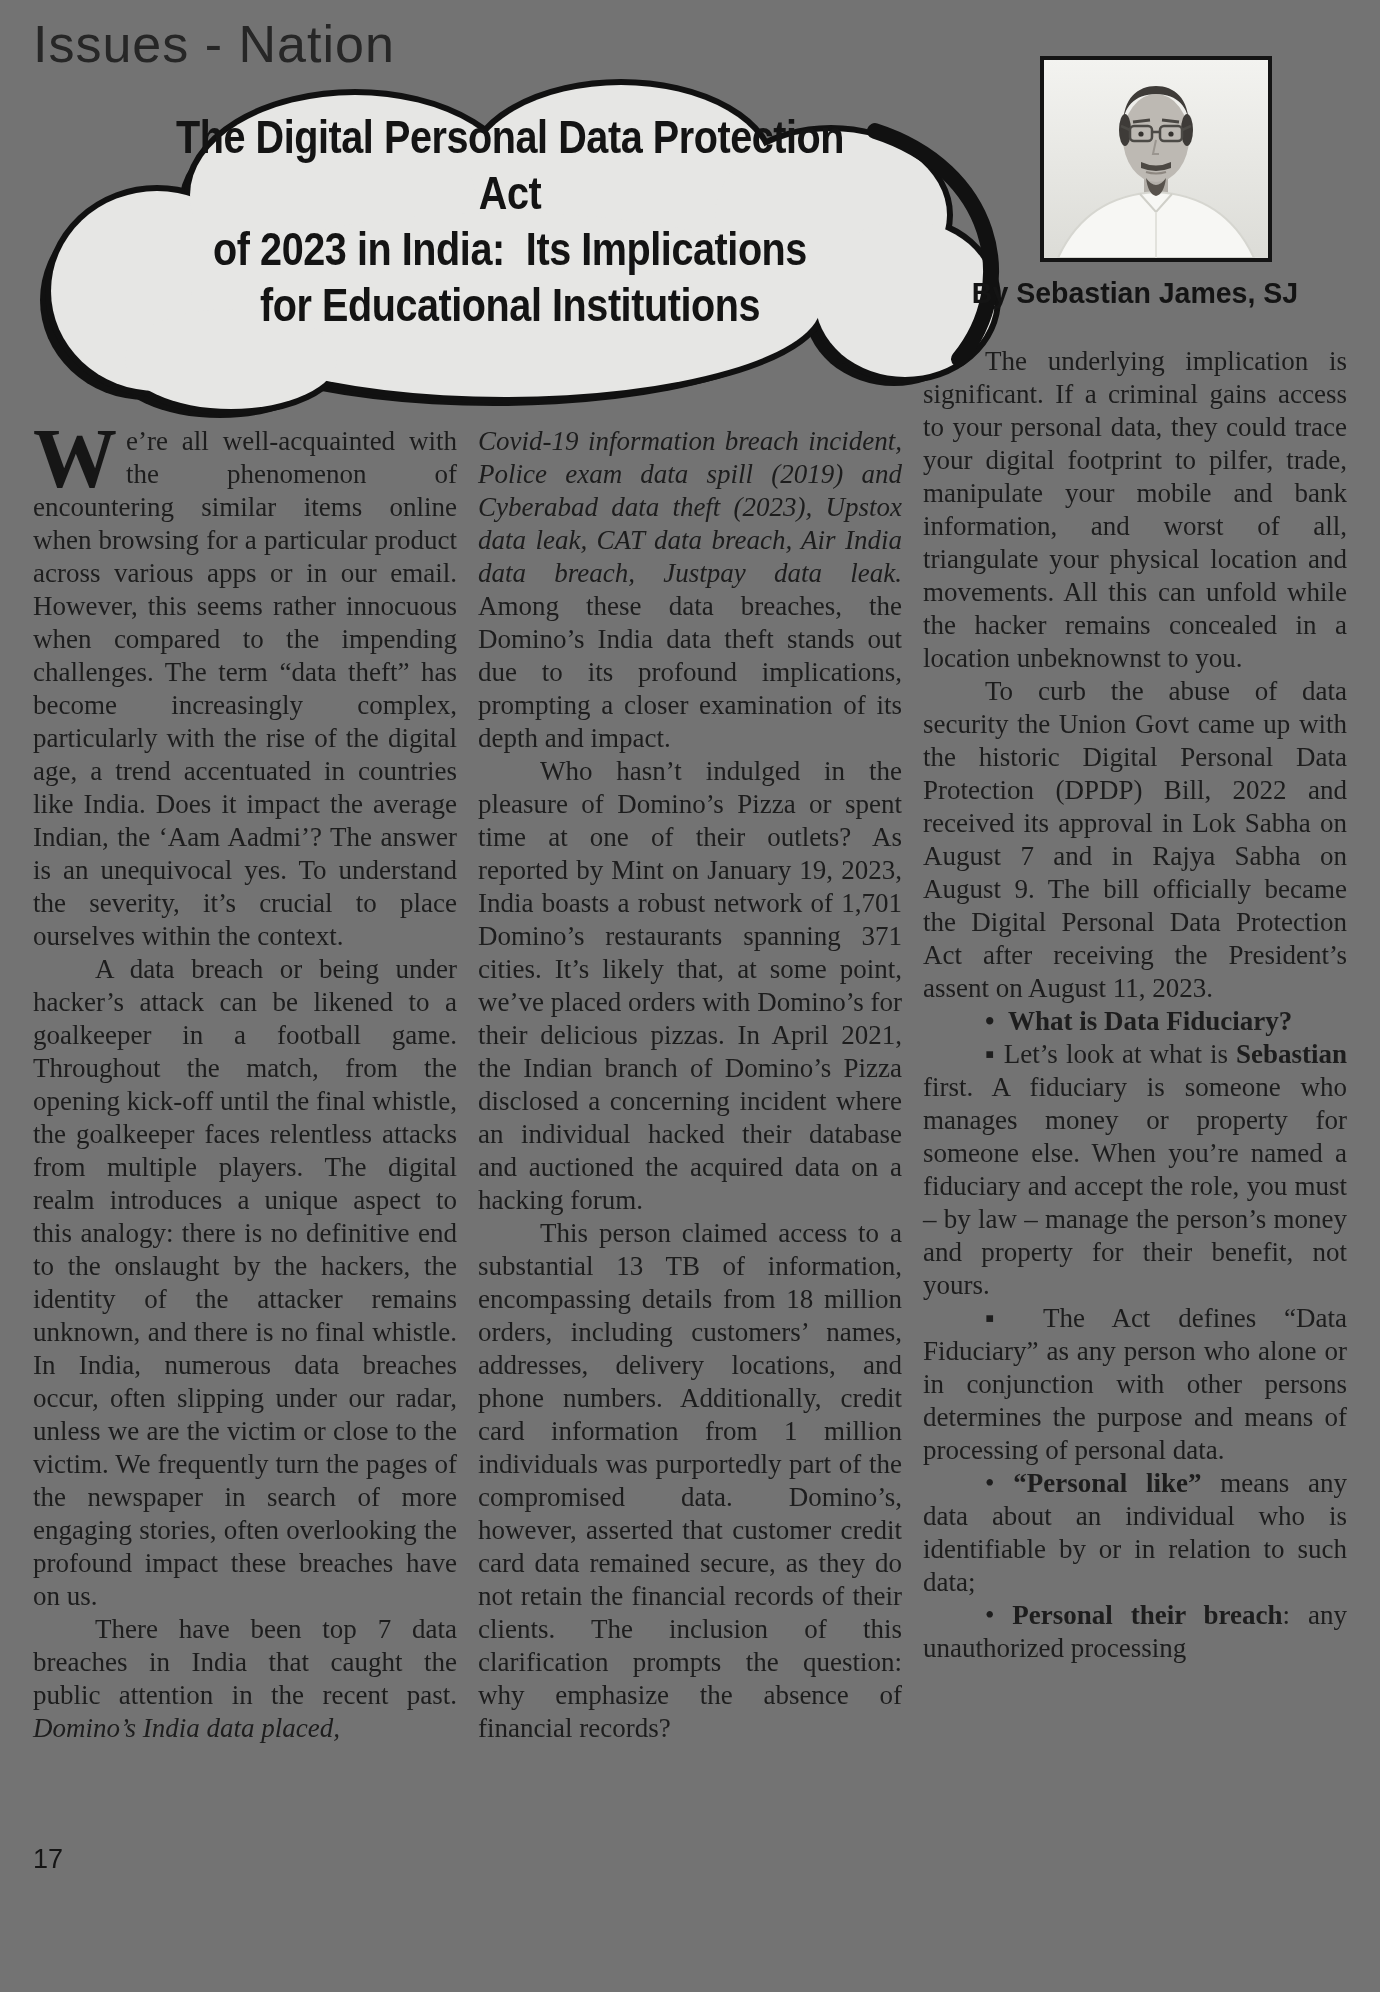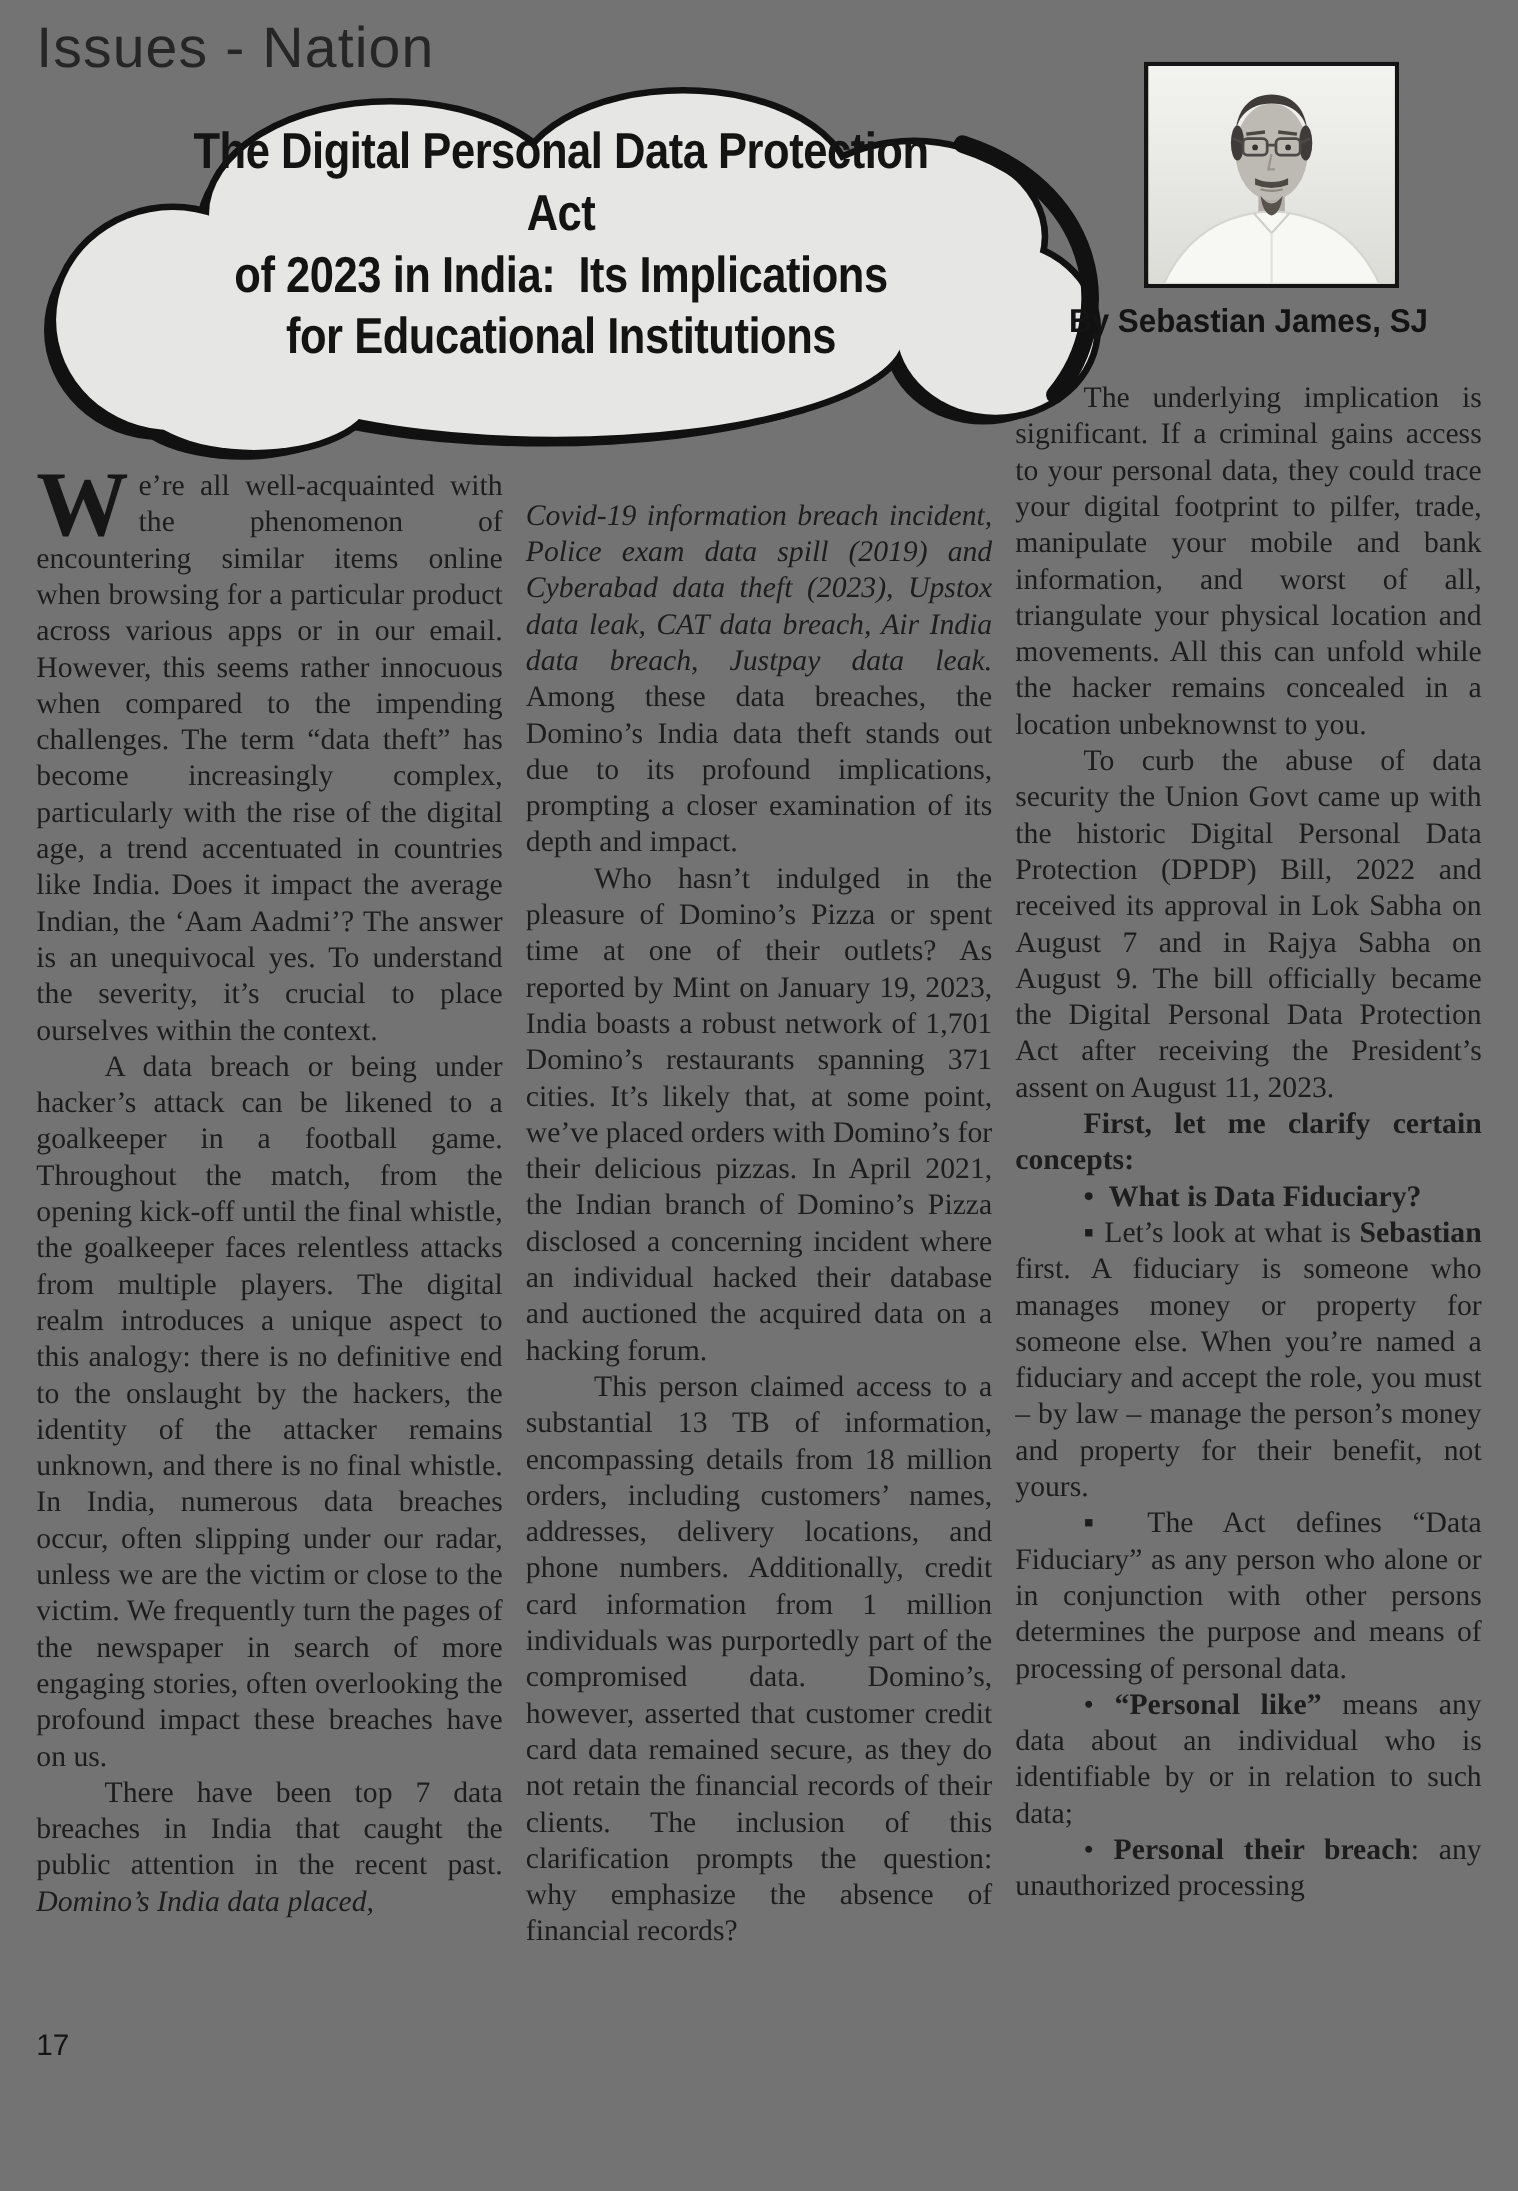--- a/index.html
+++ b/index.html
@@ -35,21 +35,21 @@
     position:absolute; left:923px; top:276px; width:424px; text-align:center;
     font-family:"Liberation Sans", sans-serif; font-weight:bold;
     font-size:30px; color:#141414; transform:scaleX(0.95);
   }
 
   .col {
     position:absolute; width:424px;
     font-size:27px; line-height:33px; text-align:justify; color:#1d1d1d;
   }
   #col1 { left:33px;  top:425px; }
-  #col2 { left:478px; top:425px;margin-top:27px; }
+  #col2 { left:478px; top:425px; }
   #col3 { left:923px; top:345px; }
 
   .col p { margin:0; text-align:justify; }
   .col p.indent { text-indent:62px; }
   .it { font-style:italic; }
   .bd { font-weight:bold; }
   .dropcap {
     float:left; font-weight:bold; font-size:84px; line-height:62px;
     padding:3px 9px 0 0; color:#161616;
   }
@@ -161,21 +161,20 @@
       <p class="indent"><span>There have been top 7 data breaches in India that caught the public attention in the recent past. </span><span class="it">Domino’s India data placed,</span></p>
     </div>
   <div id="col2" class="col">
       <p class=""><span class="it">Covid-19 information breach incident, Police exam data spill (2019) and Cyberabad data theft (2023), Upstox data leak, CAT data breach, Air India data breach, Justpay data leak.</span><span> Among these data breaches, the Domino’s India data theft stands out due to its profound implications, prompting a closer examination of its depth and impact.</span></p>
       <p class="indent"><span>Who hasn’t indulged in the pleasure of Domino’s Pizza or spent time at one of their outlets? As reported by Mint on January 19, 2023, India boasts a robust network of 1,701 Domino’s restaurants spanning 371 cities. It’s likely that, at some point, we’ve placed orders with Domino’s for their delicious pizzas. In April 2021, the Indian branch of Domino’s Pizza disclosed a concerning incident where an individual hacked their database and auctioned the acquired data on a hacking forum.</span></p>
       <p class="indent"><span>This person claimed access to a substantial 13 TB of information, encompassing details from 18 million orders, including customers’ names, addresses, delivery locations, and phone numbers. Additionally, credit card information from 1 million individuals was purportedly part of the compromised data. Domino’s, however, asserted that customer credit card data remained secure, as they do not retain the financial records of their clients. The inclusion of this clarification prompts the question: why emphasize the absence of financial records?</span></p>
     </div>
   <div id="col3" class="col">
       <p class="indent"><span>The underlying implication is significant. If a criminal gains access to your personal data, they could trace your digital footprint to pilfer, trade, manipulate your mobile and bank information, and worst of all, triangulate your physical location and movements. All this can unfold while the hacker remains concealed in a location unbeknownst to you.</span></p>
       <p class="indent"><span>To curb the abuse of data security the Union Govt came up with the historic Digital Personal Data Protection (DPDP) Bill, 2022 and received its approval in Lok Sabha on August 7 and in Rajya Sabha on August 9. The bill officially became the Digital Personal Data Protection Act after receiving the President’s assent on August 11, 2023.</span></p>
-      <p class="indent"><span class="bd">First, let me clarify certain concepts:</span></p>
       <p class="indent"><span class="bd">• &nbsp;What is Data Fiduciary?</span></p>
       <p class="indent"><span>▪ Let’s look at what is </span><span class="bd">Sebastian</span><span> first. A fiduciary is someone who manages money or property for someone else. When you’re named a fiduciary and accept the role, you must – by law – manage the person’s money and property for their benefit, not yours.</span></p>
       <p class="indent"><span>▪ The Act defines “Data Fiduciary” as any person who alone or in conjunction with other persons determines the purpose and means of processing of personal data.</span></p>
       <p class="indent"><span>• </span><span class="bd">“Personal like”</span><span> means any data about an individual who is identifiable by or in relation to such data;</span></p>
       <p class="indent"><span>• </span><span class="bd">Personal their breach</span><span>: any unauthorized processing</span></p>
     </div>
 
   <div class="footer-left">17</div>
 
 </div>

